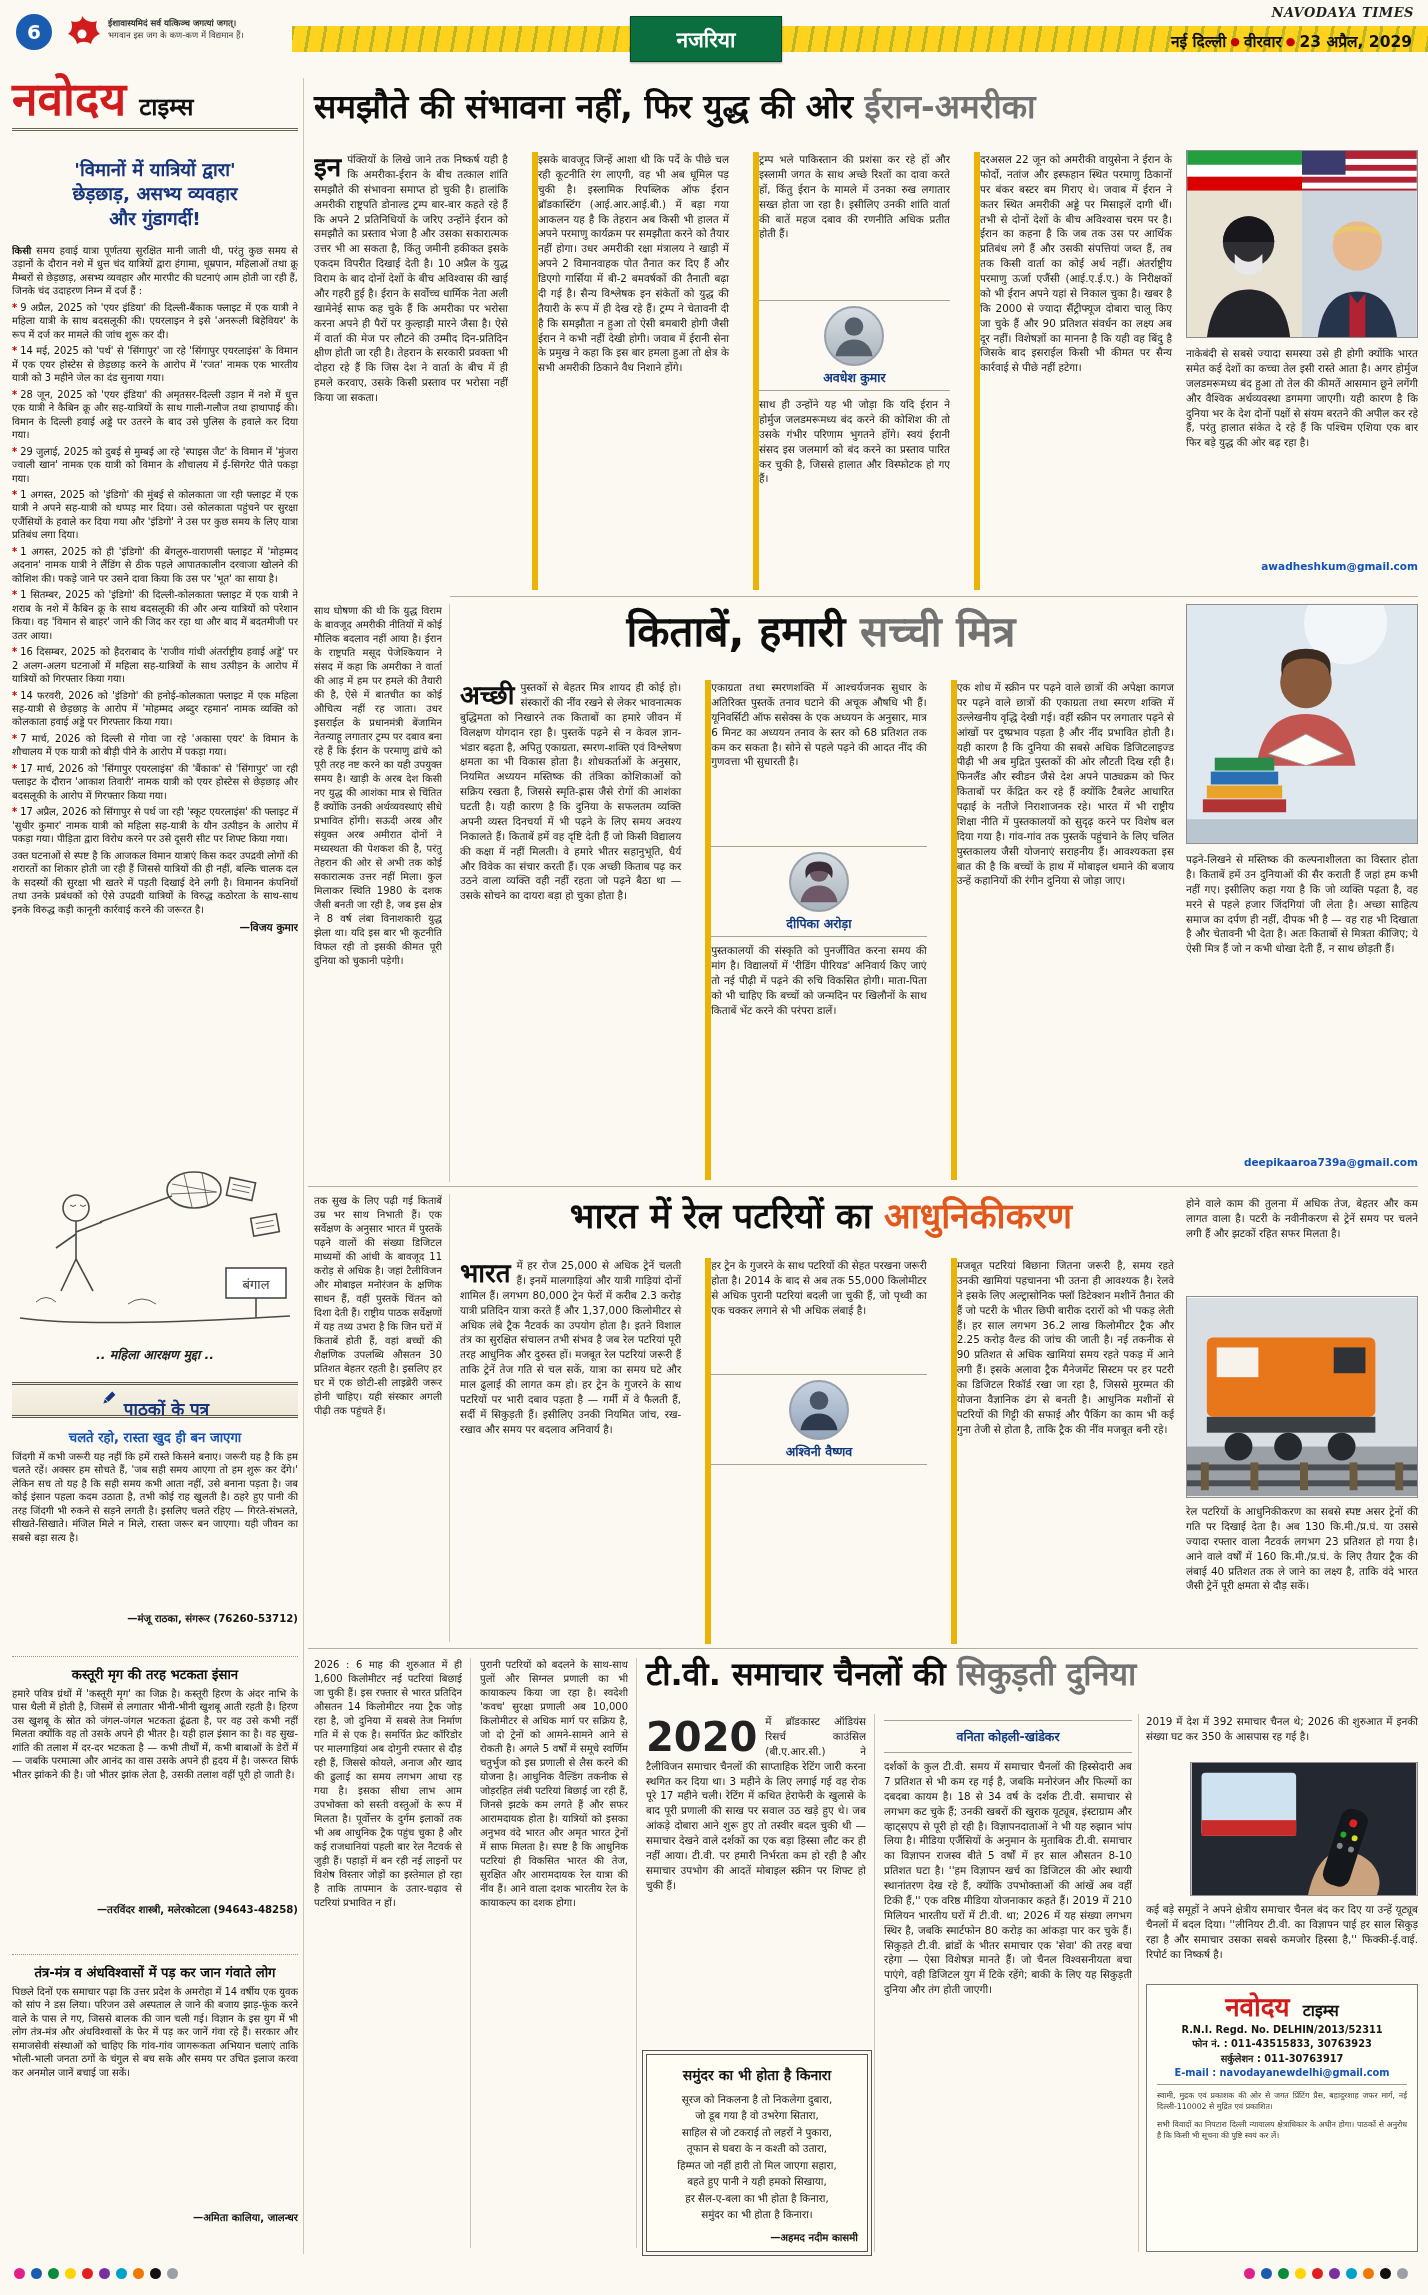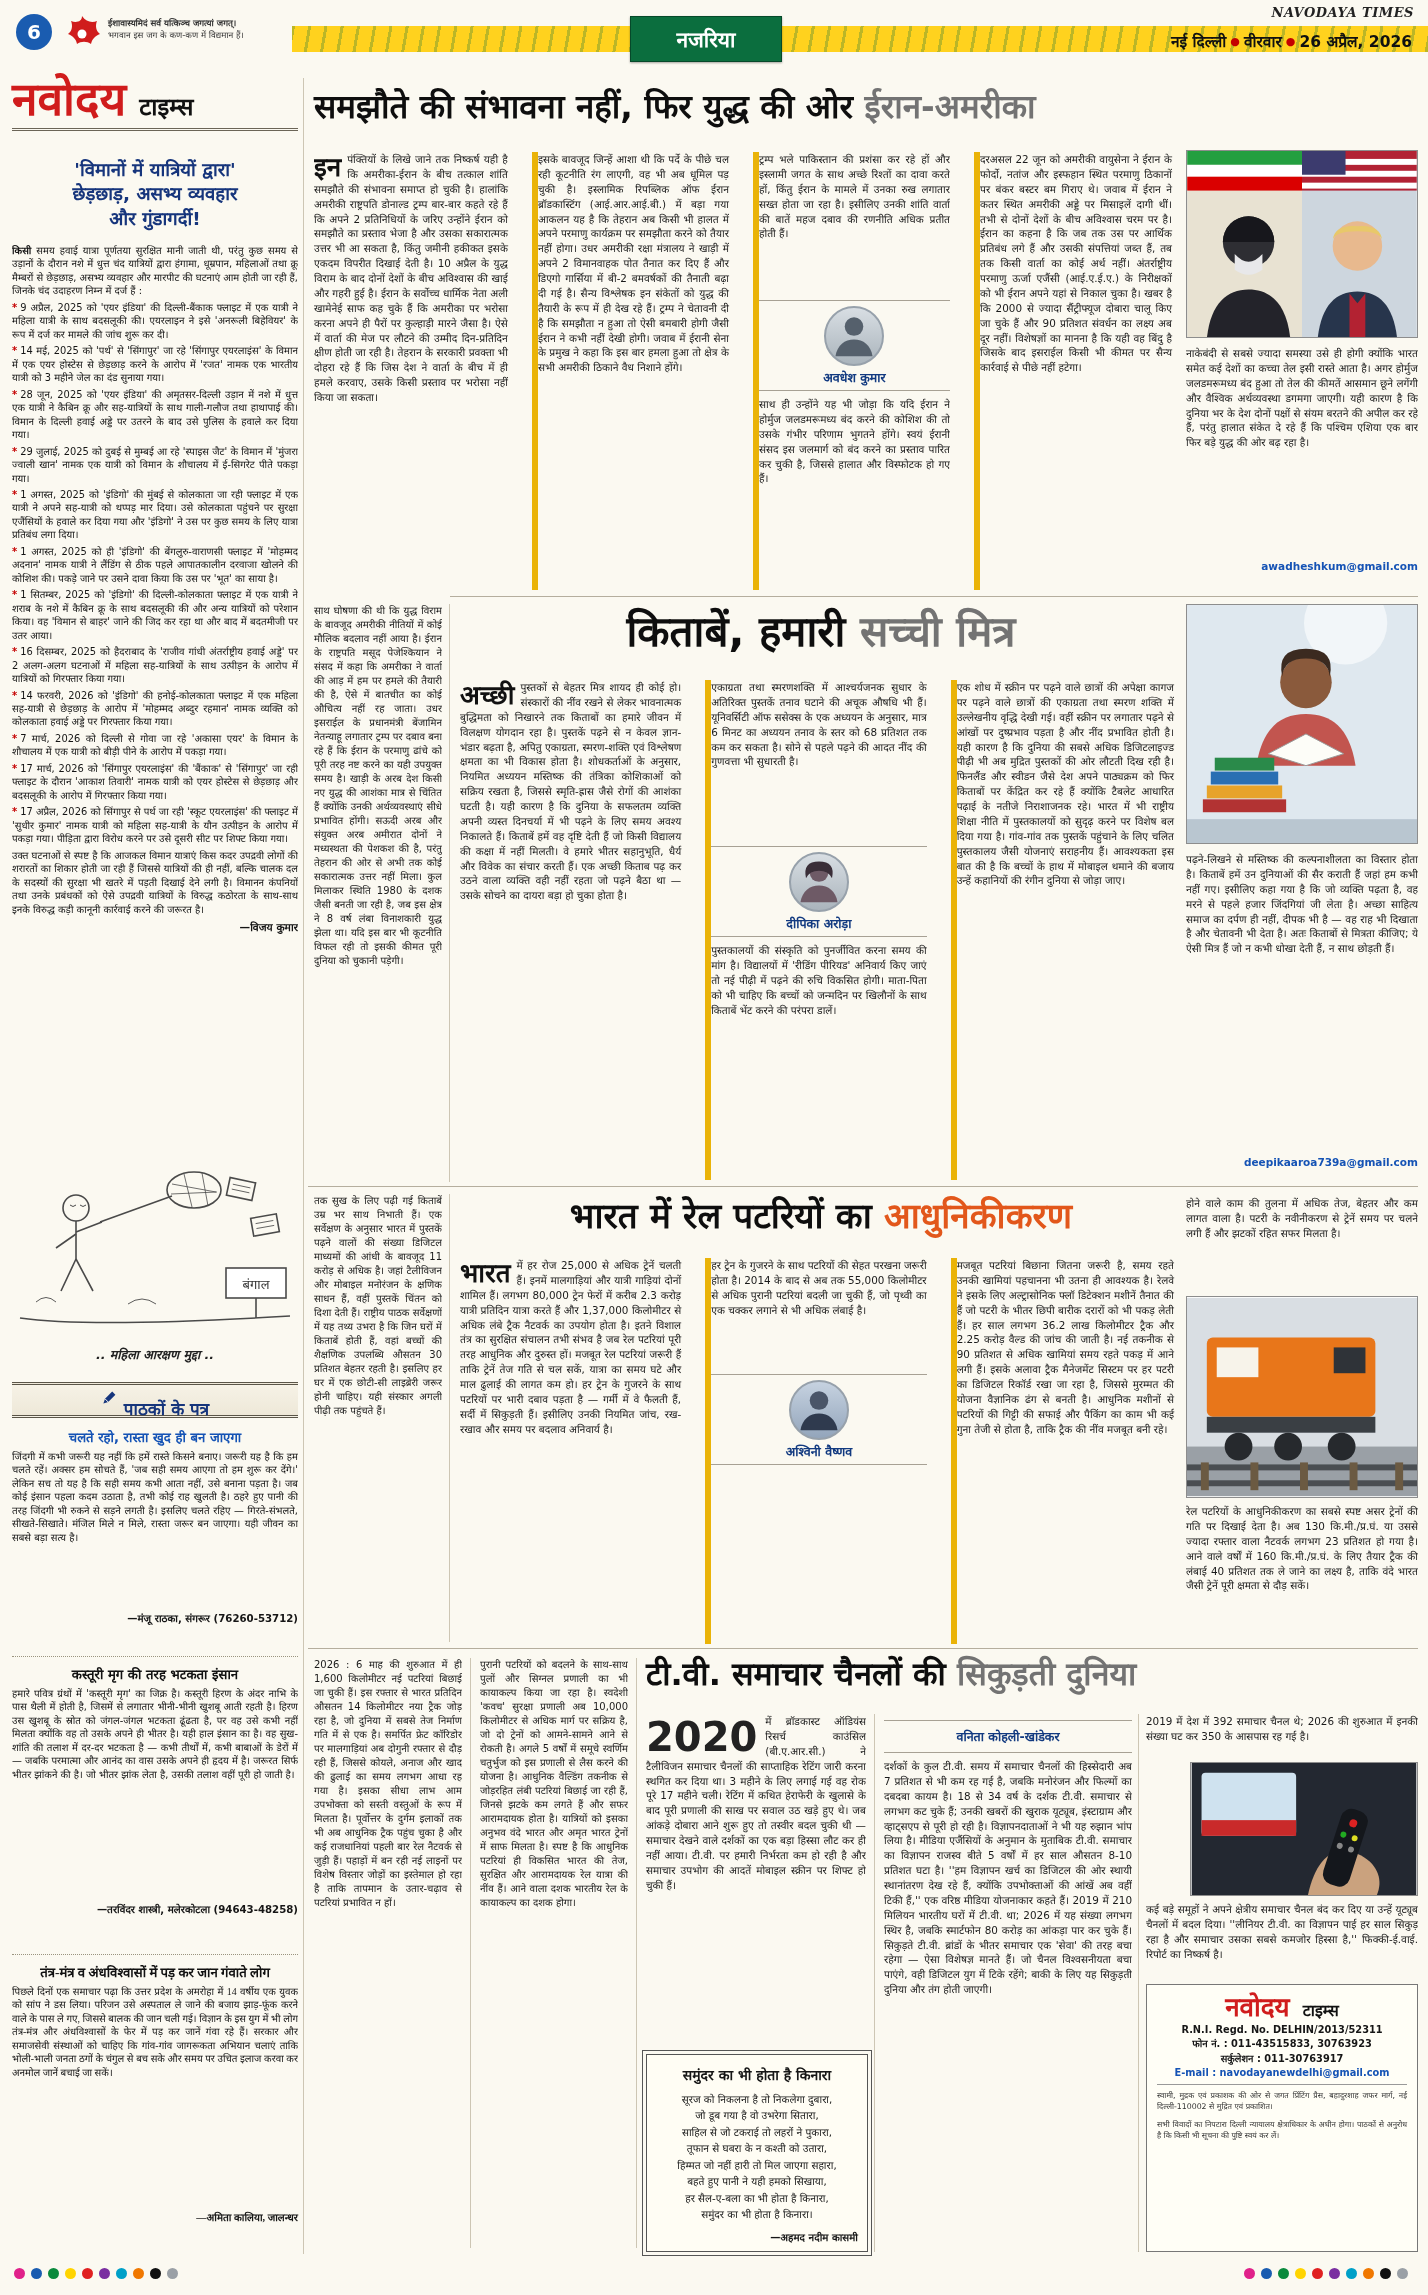--- a/index.html
+++ b/index.html
@@ -78,21 +78,21 @@
   <div class="abs motto" style="left:108px;top:18px;width:180px;">
     <div class="m1">ईशावास्यमिदं सर्व यत्किञ्च जगत्यां जगत्।</div>
     <div>भगवान इस जग के कण-कण में विद्यमान हैं।</div>
   </div>
   <div class="abs band" style="left:292px;top:26px;width:1136px;height:26px;"></div>
   <div class="abs section-box" style="left:630px;top:16px;width:150px;height:44px;">
     <span>नजरिया</span>
   </div>
   <div class="abs brand" style="right:14px;top:5px;">NAVODAYA TIMES</div>
   <div class="abs dateline" style="right:16px;top:30px;width:420px;">
-    <span>नई दिल्ली</span><span class="d">●</span><span>वीरवार</span><span class="d">●</span><span>26 अप्रैल, 2026</span>
+    <span>नई दिल्ली</span><span class="d">●</span><span>वीरवार</span><span class="d">●</span><span>23 अप्रैल, 2029</span>
   </div>
 
   <div class="abs" style="left:12px;top:76px;width:286px;border-bottom:3px double #6b6557;padding-bottom:6px;">
     <span class="masthead-big">नवोदय</span>
     <span class="masthead-sm">टाइम्स</span>
   </div>
   <div class="abs ed-hl" style="left:12px;top:158px;width:286px;">
     <div>'विमानों में यात्रियों द्वारा'</div>
     <div>छेड़छाड़, असभ्य व्यवहार</div>
     <div>और गुंडागर्दी!</div>
@@ -153,21 +153,21 @@
   <div class="abs letter first" style="left:12px;top:1428px;width:286px;height:218px;">
     <div class="lt-title blue">चलते रहो, रास्ता खुद ही बन जाएगा</div>
     <div class="bt-ed" style="height:158px;">जिंदगी में कभी जरूरी यह नहीं कि हमें रास्ते किसने बनाए। जरूरी यह है कि हम चलते रहें। अक्सर हम सोचते हैं, 'जब सही समय आएगा तो हम शुरू कर देंगे।' लेकिन सच तो यह है कि सही समय कभी आता नहीं, उसे बनाना पड़ता है। जब कोई इंसान पहला कदम उठाता है, तभी कोई राह खुलती है। ठहरे हुए पानी की तरह जिंदगी भी रुकने से सड़ने लगती है। इसलिए चलते रहिए — गिरते-संभलते, सीखते-सिखाते। मंजिल मिले न मिले, रास्ता जरूर बन जाएगा। यही जीवन का सबसे बड़ा सत्य है।</div>
     <div class="lt-sign">—मंजू राठका, संगरूर (76260-53712)</div>
   </div>
   <div class="abs letter" style="left:12px;top:1656px;width:286px;height:286px;">
     <div class="lt-title">कस्तूरी मृग की तरह भटकता इंसान</div>
     <div class="bt-ed" style="height:212px;">हमारे पवित्र ग्रंथों में 'कस्तूरी मृग' का जिक्र है। कस्तूरी हिरण के अंदर नाभि के पास थैली में होती है, जिसमें से लगातार भीनी-भीनी खुशबू आती रहती है। हिरण उस खुशबू के स्रोत को जंगल-जंगल भटकता ढूंढता है, पर वह उसे कभी नहीं मिलता क्योंकि वह तो उसके अपने ही भीतर है। यही हाल इंसान का है। वह सुख-शांति की तलाश में दर-दर भटकता है — कभी तीर्थों में, कभी बाबाओं के डेरों में — जबकि परमात्मा और आनंद का वास उसके अपने ही हृदय में है। जरूरत सिर्फ भीतर झांकने की है। जो भीतर झांक लेता है, उसकी तलाश वहीं पूरी हो जाती है।</div>
     <div class="lt-sign">—तरविंदर शास्त्री, मलेरकोटला (94643-48258)</div>
   </div>
-  <div class="abs letter" style="left:12px;top:1954px;width:286px;height:298px;font-family:Liberation Serif, serif;">
+  <div class="abs letter" style="left:12px;top:1954px;width:286px;height:298px;">
     <div class="lt-title">तंत्र-मंत्र व अंधविश्वासों में पड़ कर जान गंवाते लोग</div>
     <div class="bt-ed" style="height:222px;">पिछले दिनों एक समाचार पढ़ा कि उत्तर प्रदेश के अमरोहा में 14 वर्षीय एक युवक को सांप ने डस लिया। परिजन उसे अस्पताल ले जाने की बजाय झाड़-फूंक करने वाले के पास ले गए, जिससे बालक की जान चली गई। विज्ञान के इस युग में भी लोग तंत्र-मंत्र और अंधविश्वासों के फेर में पड़ कर जानें गंवा रहे हैं। सरकार और समाजसेवी संस्थाओं को चाहिए कि गांव-गांव जागरूकता अभियान चलाएं ताकि भोली-भाली जनता ठगों के चंगुल से बच सके और समय पर उचित इलाज करवा कर अनमोल जानें बचाई जा सकें।</div>
     <div class="lt-sign">—अमिता कालिया, जालन्धर</div>
   </div>
 
   <div class="abs vr" style="left:303px;top:78px;width:1px;height:2176px;"></div>
 
   <div class="abs hl" style="left:314px;top:88px;width:1100px;font-size:33px;">
     <span>समझौते की संभावना नहीं, फिर युद्ध की ओर </span><span class="acc-blue">ईरान-अमरीका</span>
   </div>

